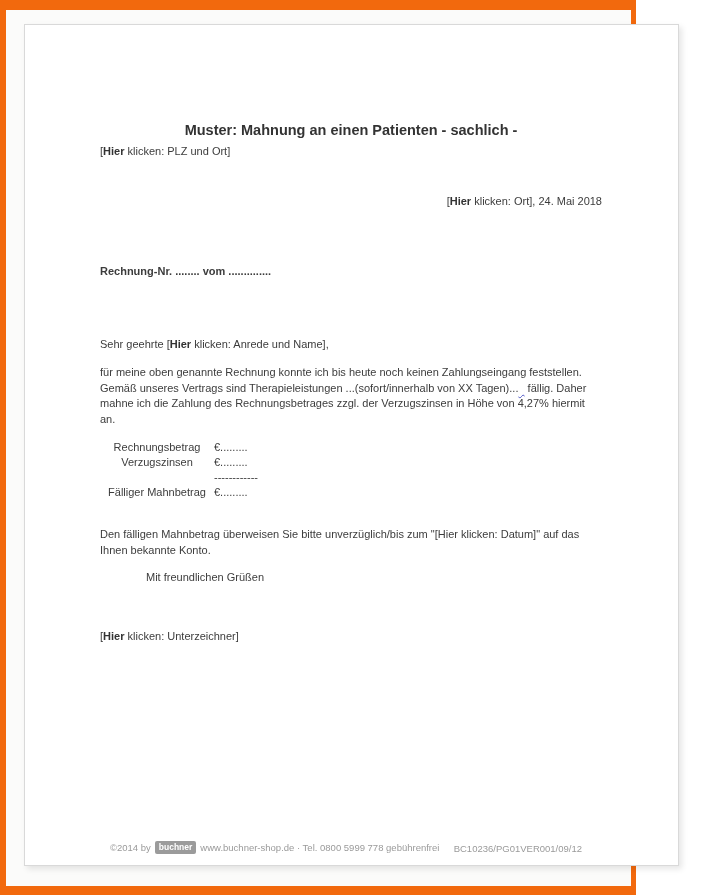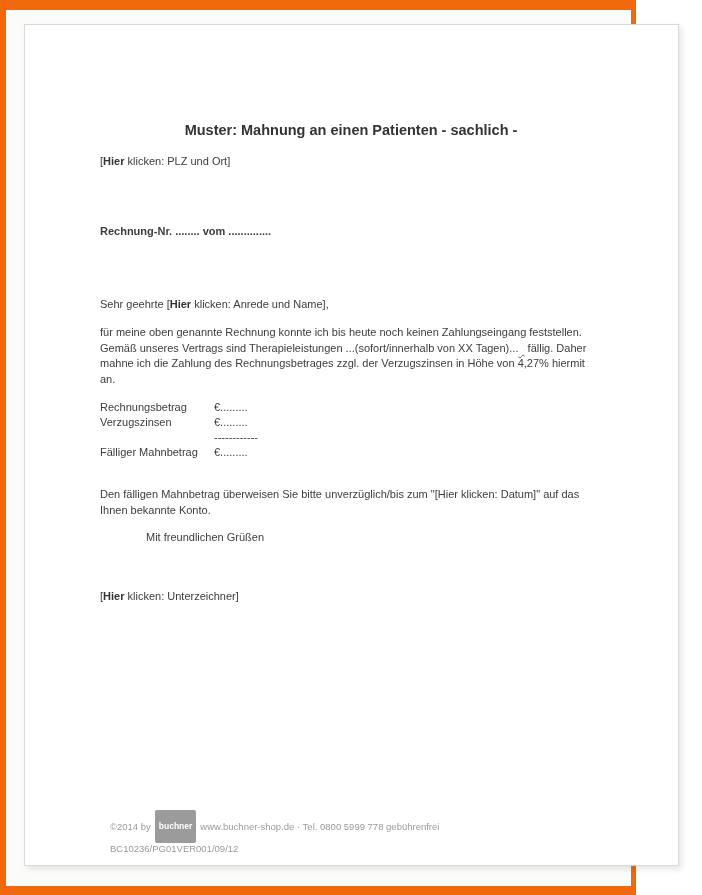--- a/index.html
+++ b/index.html
@@ -31,72 +31,72 @@
   .title {
     margin: 96px 0 0 0;
     text-align: center;
     font-size: 14.5px;
     line-height: 19px;
     font-weight: bold;
     color: #333333;
   }
   p { margin: 0; font-size: 11px; line-height: 15px; }
   .address { margin-top: 27px; }
-  .plz-line { margin-top: 14px; }
+  .plz-line { margin-top: 4px; }
   .date-line { margin-top: 35px; text-align: right; }
   .subject { margin-top: 55px; font-weight: bold; }
   .salutation { margin-top: 58px; }
   .body-par { margin-top: 13px; line-height: 15.5px; }
   .amounts { margin-top: 13px; font-size: 11px; line-height: 15px; }
-  .amounts .row { display: flex; }
+  .amounts .row { display: flex; text-align: center; }
   .amounts .lbl { width: 114px; flex: 0 0 114px; }
   .body-par2 { margin-top: 27px; line-height: 15.5px; }
   .closing { margin-top: 12px; padding-left: 46px; }
   .signature { margin-top: 44px; }
   b { font-weight: bold; color: #333333; }
   .squiggle {
     display: inline-block;
     text-decoration: underline wavy #4a52c4;
     text-decoration-thickness: 1px;
     text-underline-offset: 2px;
   }
   .footer {
     position: absolute;
-    left: 0; right: 0; bottom: 11px;
+    left: 0; right: 12px; bottom: 11px;
     display: flex;
     justify-content: space-between;
-    align-items: flex-start;
+    align-items: flex-end;
     padding: 0 84px 0 85px;
     font-size: 9.5px;
     color: #9a9a9a;
-    flex-direction: column;
   }
   .footer-left { display: flex; align-items: center; gap: 4px; white-space: nowrap; }
   .logo-badge {
     background: #9b9b9b;
     color: #ffffff;
     font-weight: bold;
     font-size: 8.5px;
-    padding: 11px 4px;
+    padding: 1px 4px;
     border-radius: 2px;
     line-height: 11px;
   }
 </style>
 </head>
 <body>
 
 <div class="frame">
   <div class="paper">
     <div class="content">
 
       <h1 class="title">Muster: Mahnung an einen Patienten - sachlich -</h1>
 
 
       <p class="plz-line"><span>[</span><b>Hier</b><span> klicken: PLZ und Ort]</span></p>
 
+      <p class="date-line"><span>[</span><b>Hier</b><span> klicken: Ort], 24. Mai 2018</span></p>
 
       <p class="subject">Rechnung-Nr. ........ vom ..............</p>
 
       <p class="salutation"><span>Sehr geehrte [</span><b>Hier</b><span> klicken: Anrede und Name],</span></p>
 
       <p class="body-par"><span>für meine oben genannte Rechnung konnte ich bis heute noch keinen Zahlungseingang feststellen. Gemäß unseres Vertrags sind Therapieleistungen ...(sofort/innerhalb von XX Tagen)...</span><span class="squiggle">&nbsp;&nbsp;</span><span> fällig. Daher mahne ich die Zahlung des Rechnungsbetrages zzgl. der Verzugszinsen in Höhe von 4,27% hiermit an.</span></p>
 
       <div class="amounts">
         <div class="row">
           <span class="lbl">Rechnungsbetrag</span>

